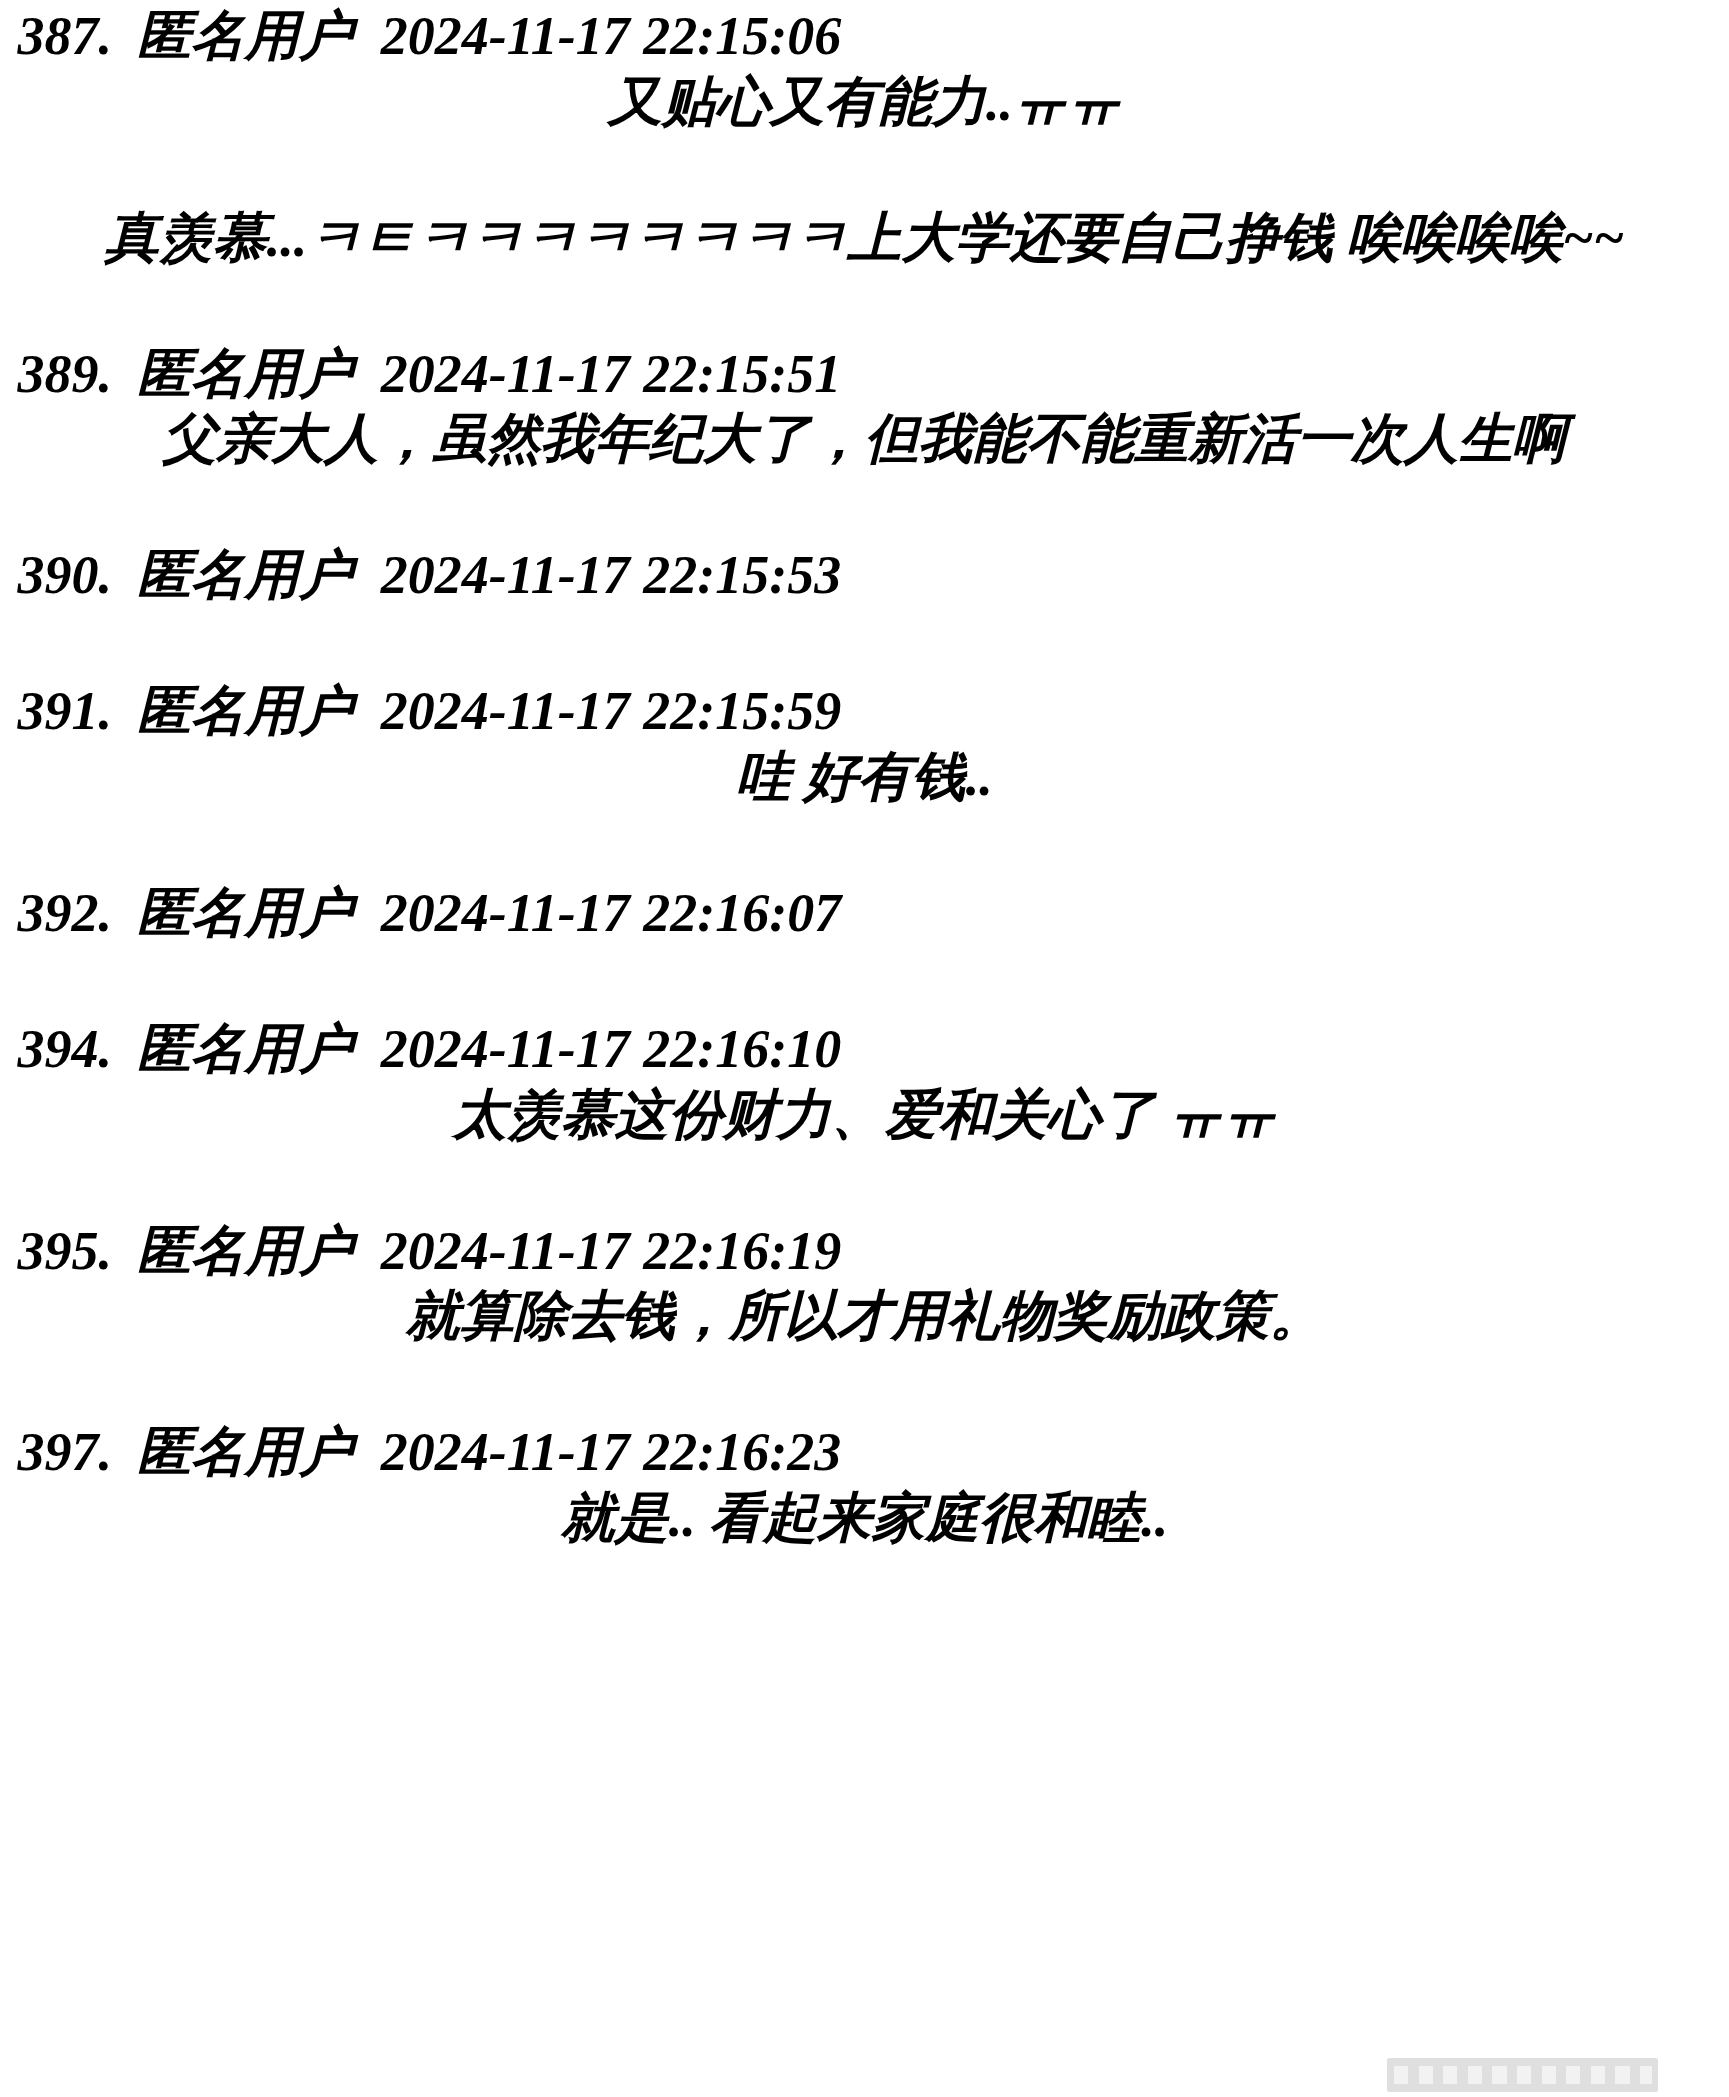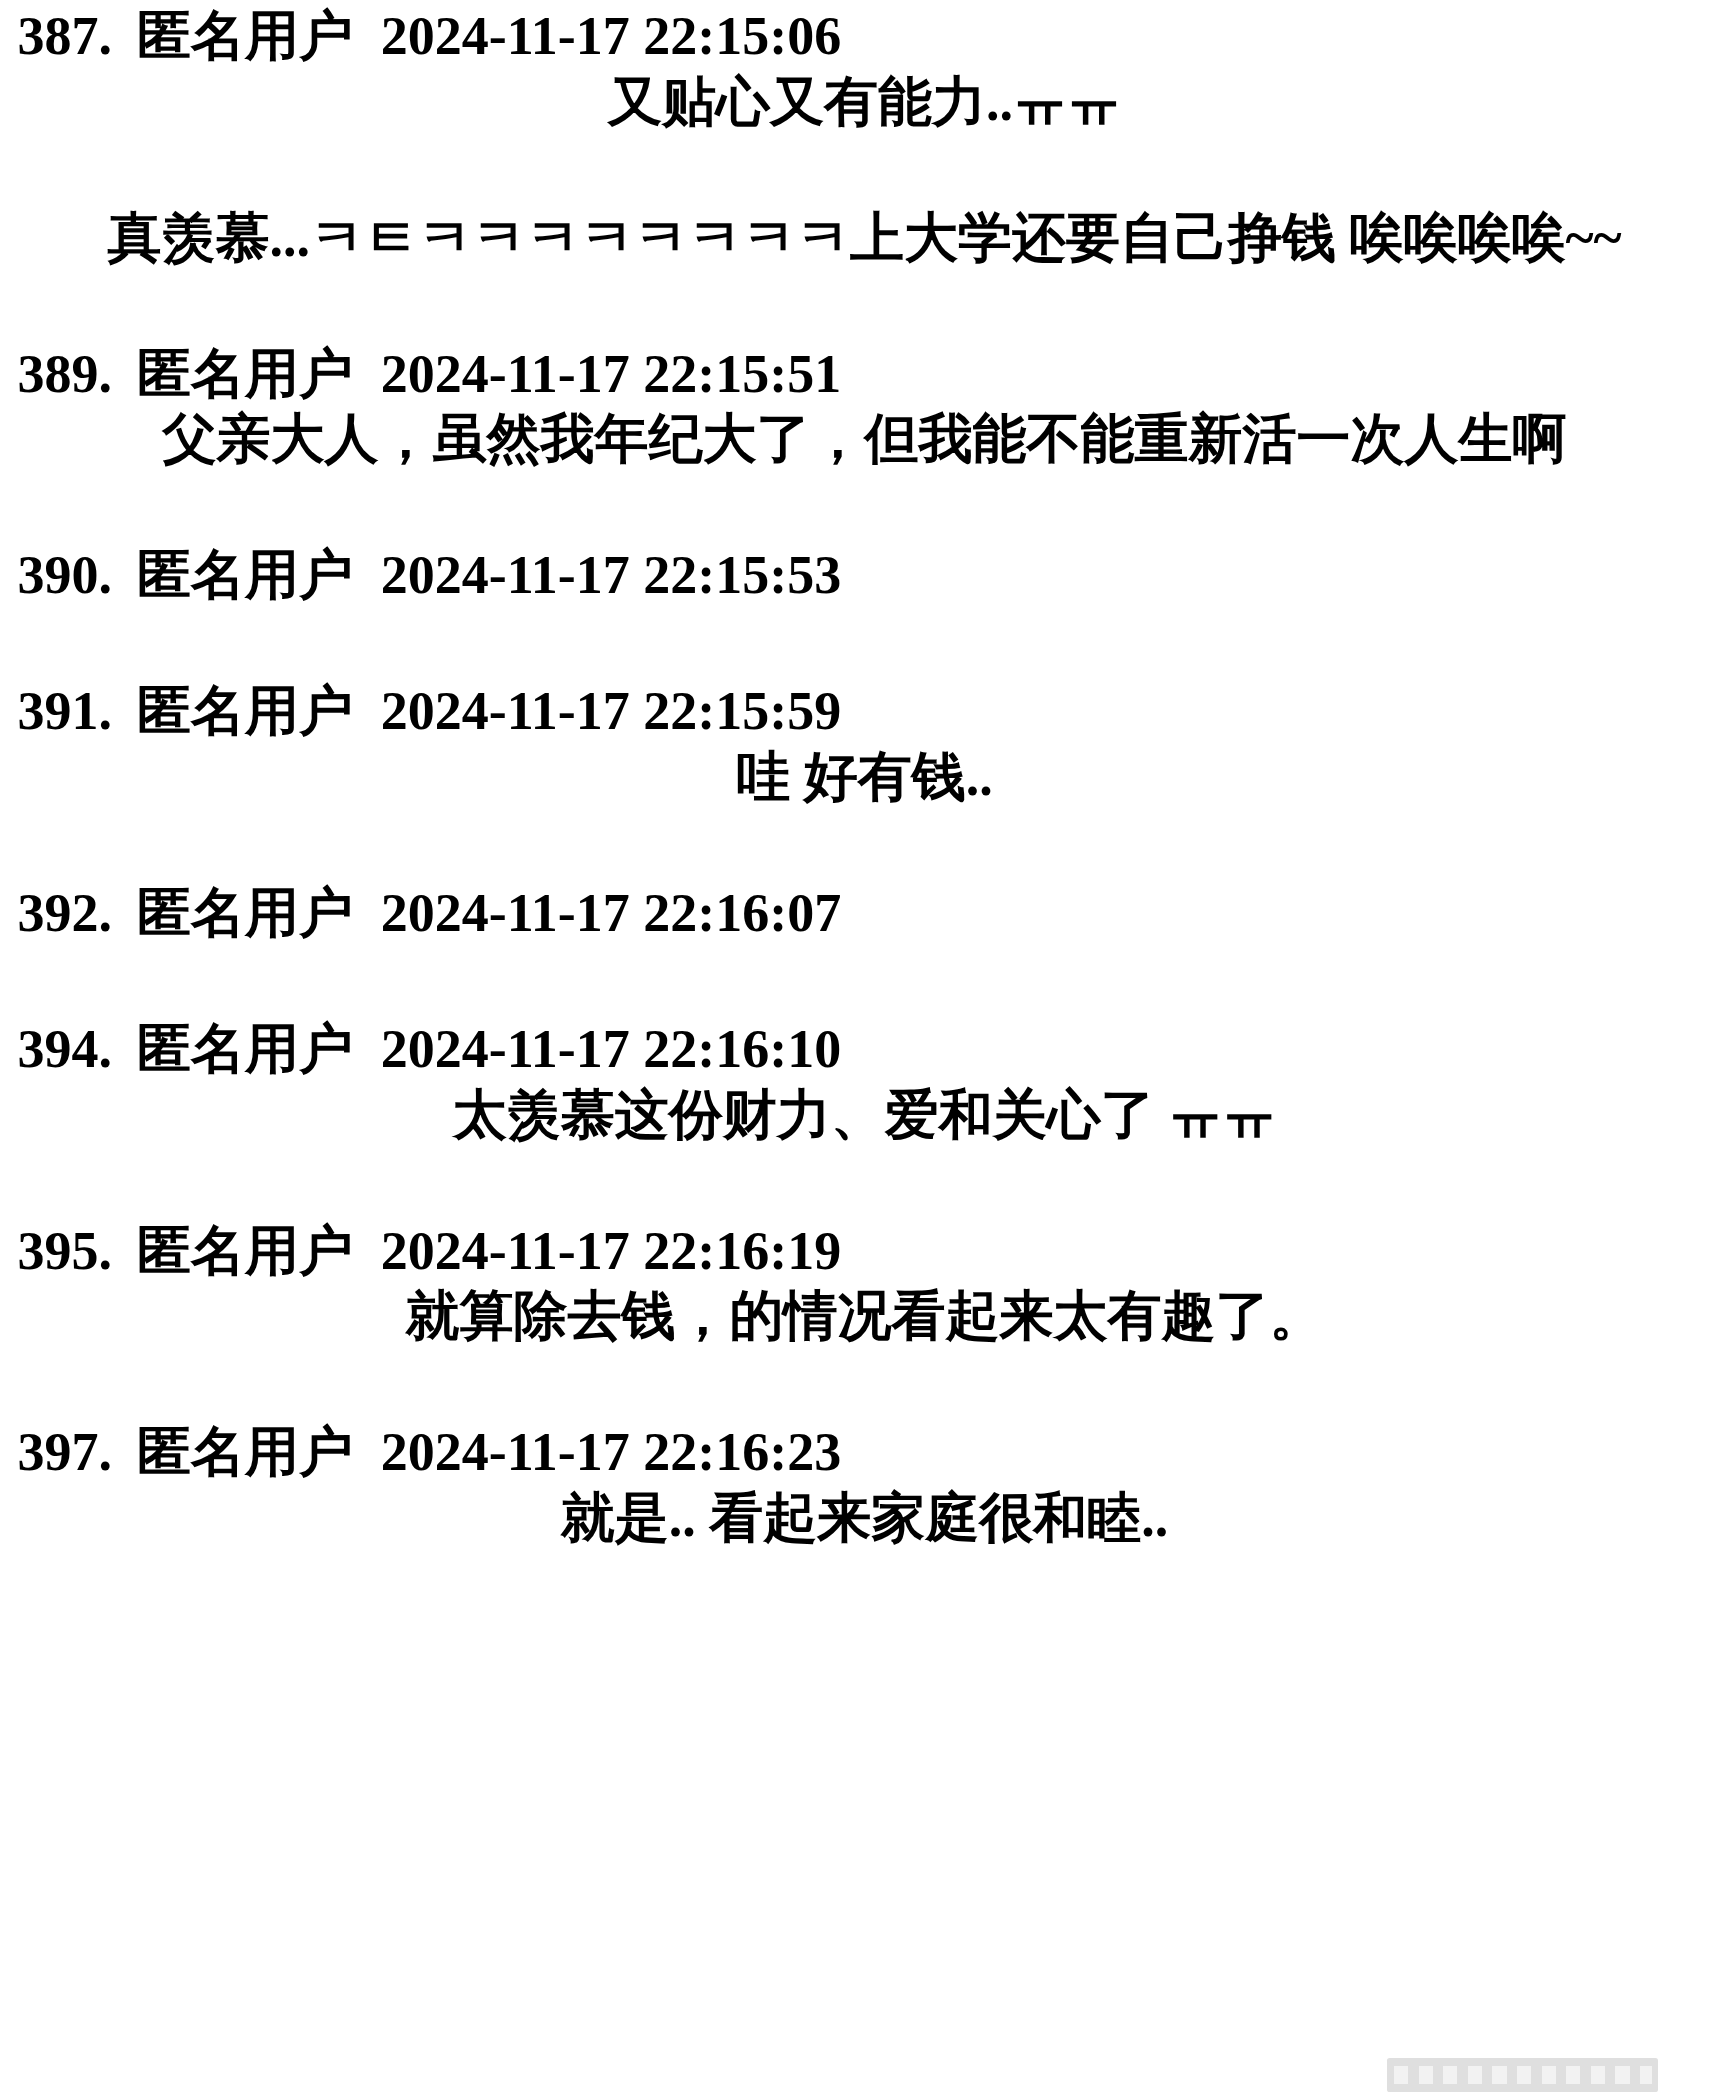--- a/index.html
+++ b/index.html
@@ -17,20 +17,21 @@
     color: #000000;
   }
   .comment-list {
     padding: 3.9px 17.5px 0 17.5px;
     width: 1694px;
   }
   .comment {
     margin-bottom: 70px;
     font-size: 54px;
     line-height: 1.22;
+    font-style: italic;
   }
   .comment:last-child {
     margin-bottom: 0;
   }
   .comment-header {
     white-space: nowrap;
   }
   .comment-header .num {
     margin-right: 11.6px;
   }
@@ -127,21 +128,21 @@
     </div>
     <div class="comment-body">太羡慕这份财力、爱和关心了 ㅠㅠ</div>
   </div>
 
   <div class="comment">
     <div class="comment-header">
       <span class="num">395.</span>
       <span class="user">匿名用户</span>
       <span class="time">2024-11-17 22:16:19</span>
     </div>
-    <div class="comment-body">就算除去钱，的情况看起来太有趣了。</div>
+    <div class="comment-body">就算除去钱，所以才用礼物奖励政策。</div>
   </div>
 
 
   <div class="comment">
     <div class="comment-header">
       <span class="num">397.</span>
       <span class="user">匿名用户</span>
       <span class="time">2024-11-17 22:16:23</span>
     </div>
     <div class="comment-body">就是.. 看起来家庭很和睦..</div>

